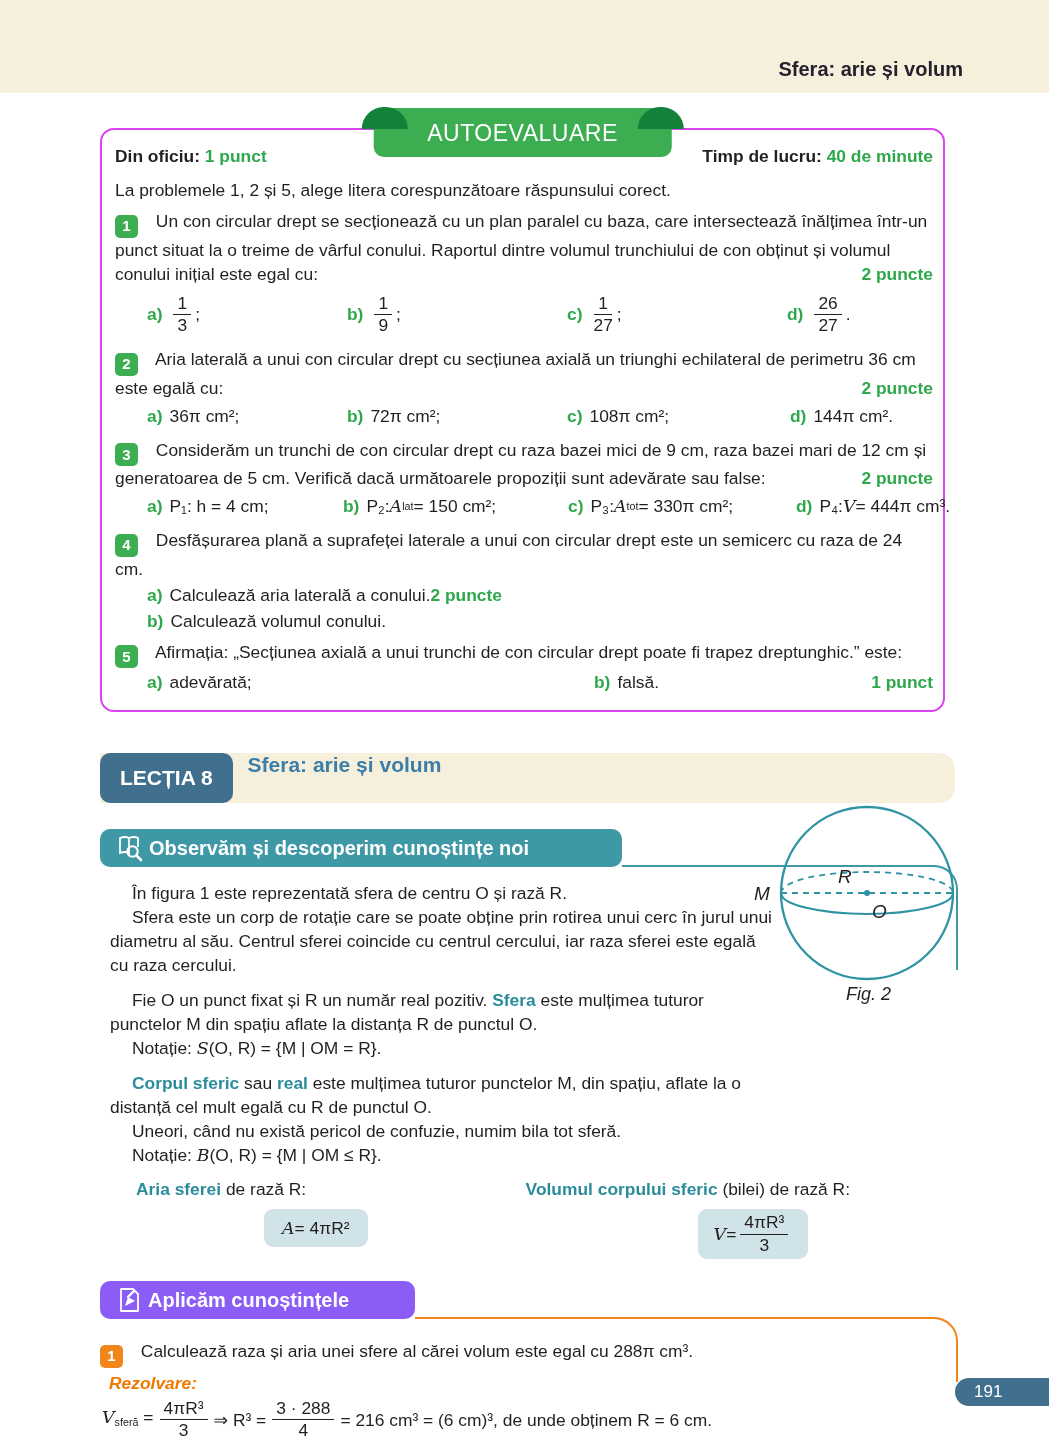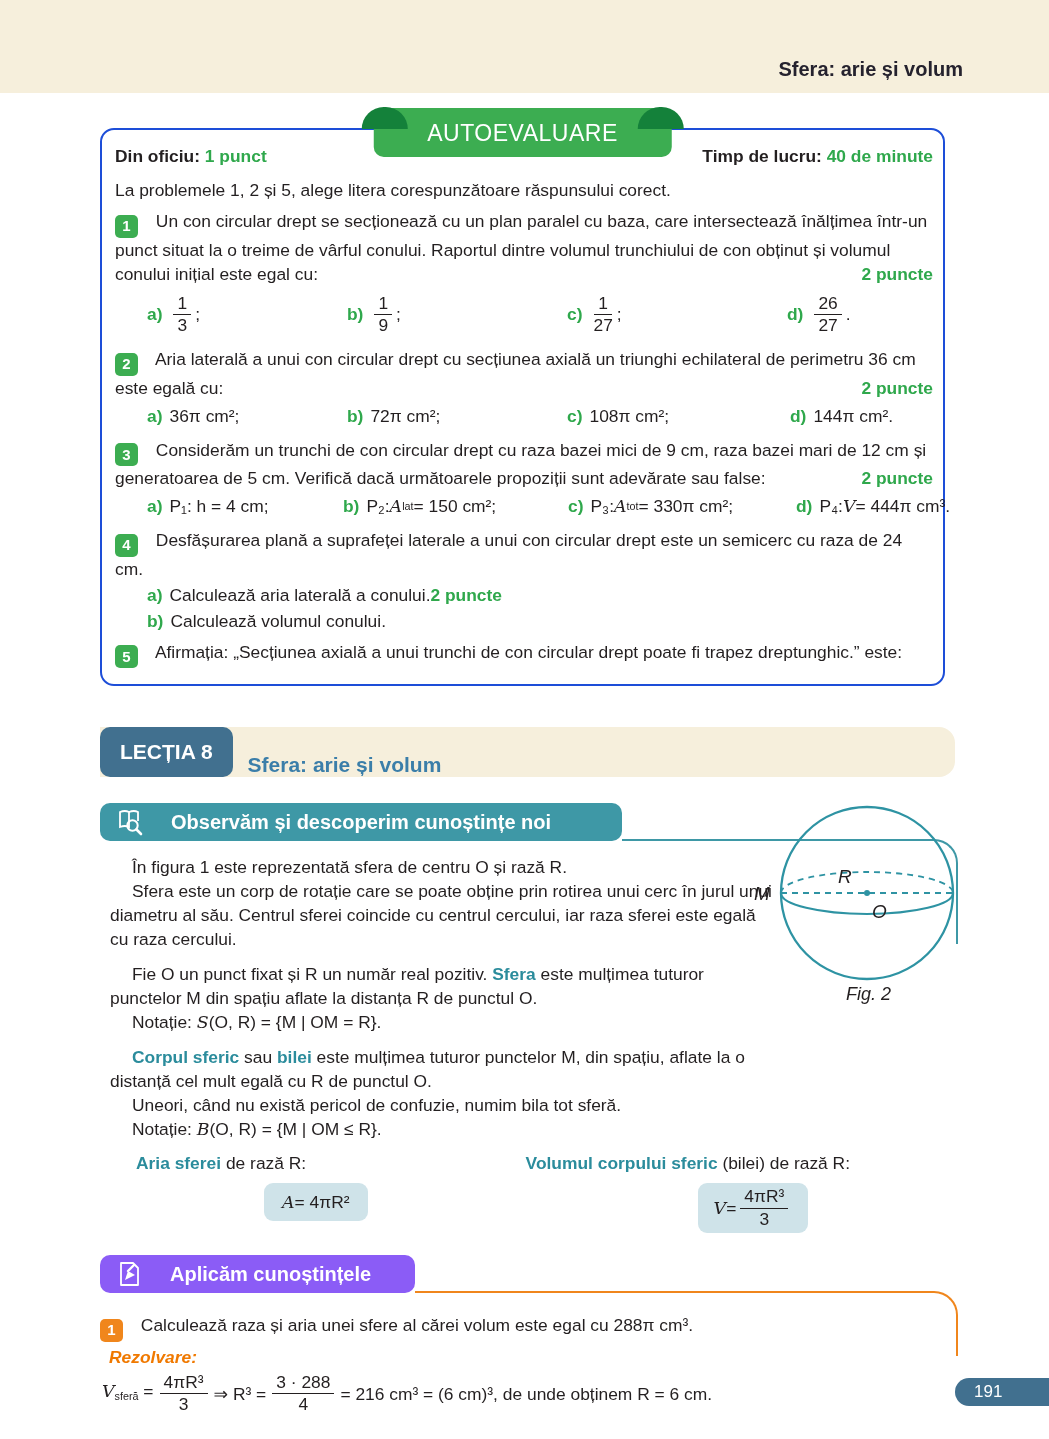--- a/index.html
+++ b/index.html
@@ -8,21 +8,21 @@
     width:1049px; height:1439px; position:relative; overflow:hidden;
     font-family:"Liberation Sans", sans-serif;
     color:#231f20; font-size:17.4px; line-height:24px;
   }
   
   .top-band { height:93px; background:#f6efdc; display:flex; align-items:flex-end; justify-content:flex-end; padding:0 86px 12px 0; }
   .top-band .title { font-weight:bold; font-size:20px; color:#25222e; }
 
   
   .autoeval-wrap { position:relative; margin:35px 104px 0 100px; }
-  .autoeval-box { border:2px solid #1d4ed8; border-radius:14px; padding:14px 10px 14px 13px; position:relative; background:#fff; }
+  .autoeval-box { border:2px solid #d946ef; border-radius:14px; padding:14px 10px 14px 13px; position:relative; background:#fff; }
   .ribbon { position:absolute; top:-20px; left:50%; transform:translateX(-50%);
     background:#3cad51; color:#fff; font-weight:normal; font-size:23px; letter-spacing:.5px;
     padding:13px 54px 12px; border-radius:10px; z-index:3; white-space:nowrap; }
   .ribbon::before, .ribbon::after { content:""; position:absolute; top:-1px; width:46px; height:22px;
     background:#14813a; border-radius:23px 23px 0 0; z-index:-1; }
   .ribbon::before { left:-12px; } .ribbon::after { right:-12px; }
   .ae-header { display:flex; justify-content:space-between; font-weight:bold; margin-bottom:10px; }
   .green { color:#2fa84c; font-weight:bold; }
   .statement { position:relative; margin:7px 0 2px 0; }
   .points { position:absolute; right:0; bottom:0; color:#2fa84c; font-weight:bold; }
@@ -38,28 +38,28 @@
   .frac { display:inline-flex; flex-direction:column; align-items:center; line-height:1.12; margin:0 4px; vertical-align:middle; }
   .frac .fnum { padding:0 4px 1px; border-bottom:1.7px solid #231f20; }
   .frac .fden { padding-top:1px; }
   .optline { display:flex; padding-left:32px; margin:2px 0; }
   .p5opts { display:grid; grid-template-columns:447px 1fr auto; padding-left:32px; margin:2px 0 2px; }
   .scr { font-family:"DejaVu Serif", serif; font-style:italic; }
   sub { font-size:0.62em; vertical-align:-0.3em; }
 
   
   .lesson-band { margin:41px 0 0 100px; width:855px; height:50px; background:#f6efdc;
-    border-radius:0 16px 16px 0; display:flex; align-items:flex-end; }
+    border-radius:0 16px 16px 0; display:flex; align-items:flex-start; }
   .lesson-badge { background:#41708f; color:#fff; font-weight:bold; font-size:21px;
     height:50px; display:flex; align-items:center; padding:0 20px; border-radius:10px; }
   .lesson-title { color:#3b7ea9; font-weight:bold; font-size:21px; margin-left:15px; }
 
   
   .sect { position:relative; margin-left:100px; }
-  .sect-header { height:38px; display:flex; align-items:center; gap:28px; color:#fff; font-weight:bold; font-size:20px;
+  .sect-header { height:38px; display:flex; align-items:center; gap:6px; color:#fff; font-weight:bold; font-size:20px;
     border-radius:10px; padding:17px 16px; }
   .sect-header.teal { background:#3e98a6; width:522px; }
   .sect-header.orange { background:#8b5cf6; width:315px; }
   .swoosh { position:absolute; top:13px; border-top:2px solid; border-right:2px solid; border-top-right-radius:24px; }
   .swoosh.teal { left:522px; width:336px; height:105px; border-color:#3e98a6; top:36px; }
   .swoosh.orange { left:315px; width:543px; height:65px; border-color:#f0861c; top:36px; }
 
   
   .observe-text { width:664px; margin:14px 0 0 10px; }
   .observe-text p { text-indent:22px; }
@@ -210,20 +210,25 @@
       <span class="green">2 puncte</span>
     </div>
     <div class="optline">
       <span><span class="olett">b)</span><span>Calculează volumul conului.</span></span>
     </div>
 
     <p class="statement">
       <span class="badge">5</span>
       <span>Afirmația: „Secțiunea axială a unui trunchi de con circular drept poate fi trapez dreptunghic.” este:</span>
     </p>
+    <div class="p5opts">
+      <span><span class="olett">a)</span><span>adevărată;</span></span>
+      <span><span class="olett">b)</span><span>falsă.</span></span>
+      <span class="green">1 punct</span>
+    </div>
   </div>
 </section>
 
 <div class="lesson-band">
   <div class="lesson-badge">LECȚIA 8</div>
   <div class="lesson-title">Sfera: arie și volum</div>
 </div>
 
 <section class="sect" style="margin-top:26px;">
   <div class="sect-header teal">
@@ -235,21 +240,21 @@
     </svg>
     <span>Observăm și descoperim cunoștințe noi</span>
   </div>
   <div class="swoosh teal"></div>
 
   <div class="observe-text">
     <p>În figura 1 este reprezentată sfera de centru O și rază R.</p>
     <p>Sfera este un corp de rotație care se poate obține prin rotirea unui cerc în jurul unui diametru al său. Centrul sferei coincide cu centrul cercului, iar raza sferei este egală cu raza cercului.</p>
     <p class="sp"><span>Fie O un punct fixat și R un număr real pozitiv. </span><span class="tealb">Sfera</span><span> este mulțimea tuturor punctelor M din spațiu aflate la distanța R de punctul O.</span></p>
     <p><span>Notație: </span><span class="scr">S</span><span>(O, R) = {M | OM = R}.</span></p>
-    <p class="sp"><span class="tealb">Corpul sferic</span><span> sau </span><span class="tealb">bilei</span><span> este mulțimea tuturor punctelor M, din spațiu, aflate la o distanță cel mult egală cu R de punctul O.</span></p>
+    <p class="sp"><span class="tealb">Corpul sferic</span><span> sau </span><span class="tealb">real</span><span> este mulțimea tuturor punctelor M, din spațiu, aflate la o distanță cel mult egală cu R de punctul O.</span></p>
     <p>Uneori, când nu există pericol de confuzie, numim bila tot sferă.</p>
     <p><span>Notație: </span><span class="scr">B</span><span>(O, R) = {M | OM ≤ R}.</span></p>
   </div>
 
   <div class="aria-row">
     <span><span class="tealb">Aria sferei</span><span> de rază R:</span></span>
     <span class="right"><span class="tealb">Volumul corpului sferic</span><span> (bilei) de rază R:</span></span>
   </div>
 
   <div class="formula-row">

